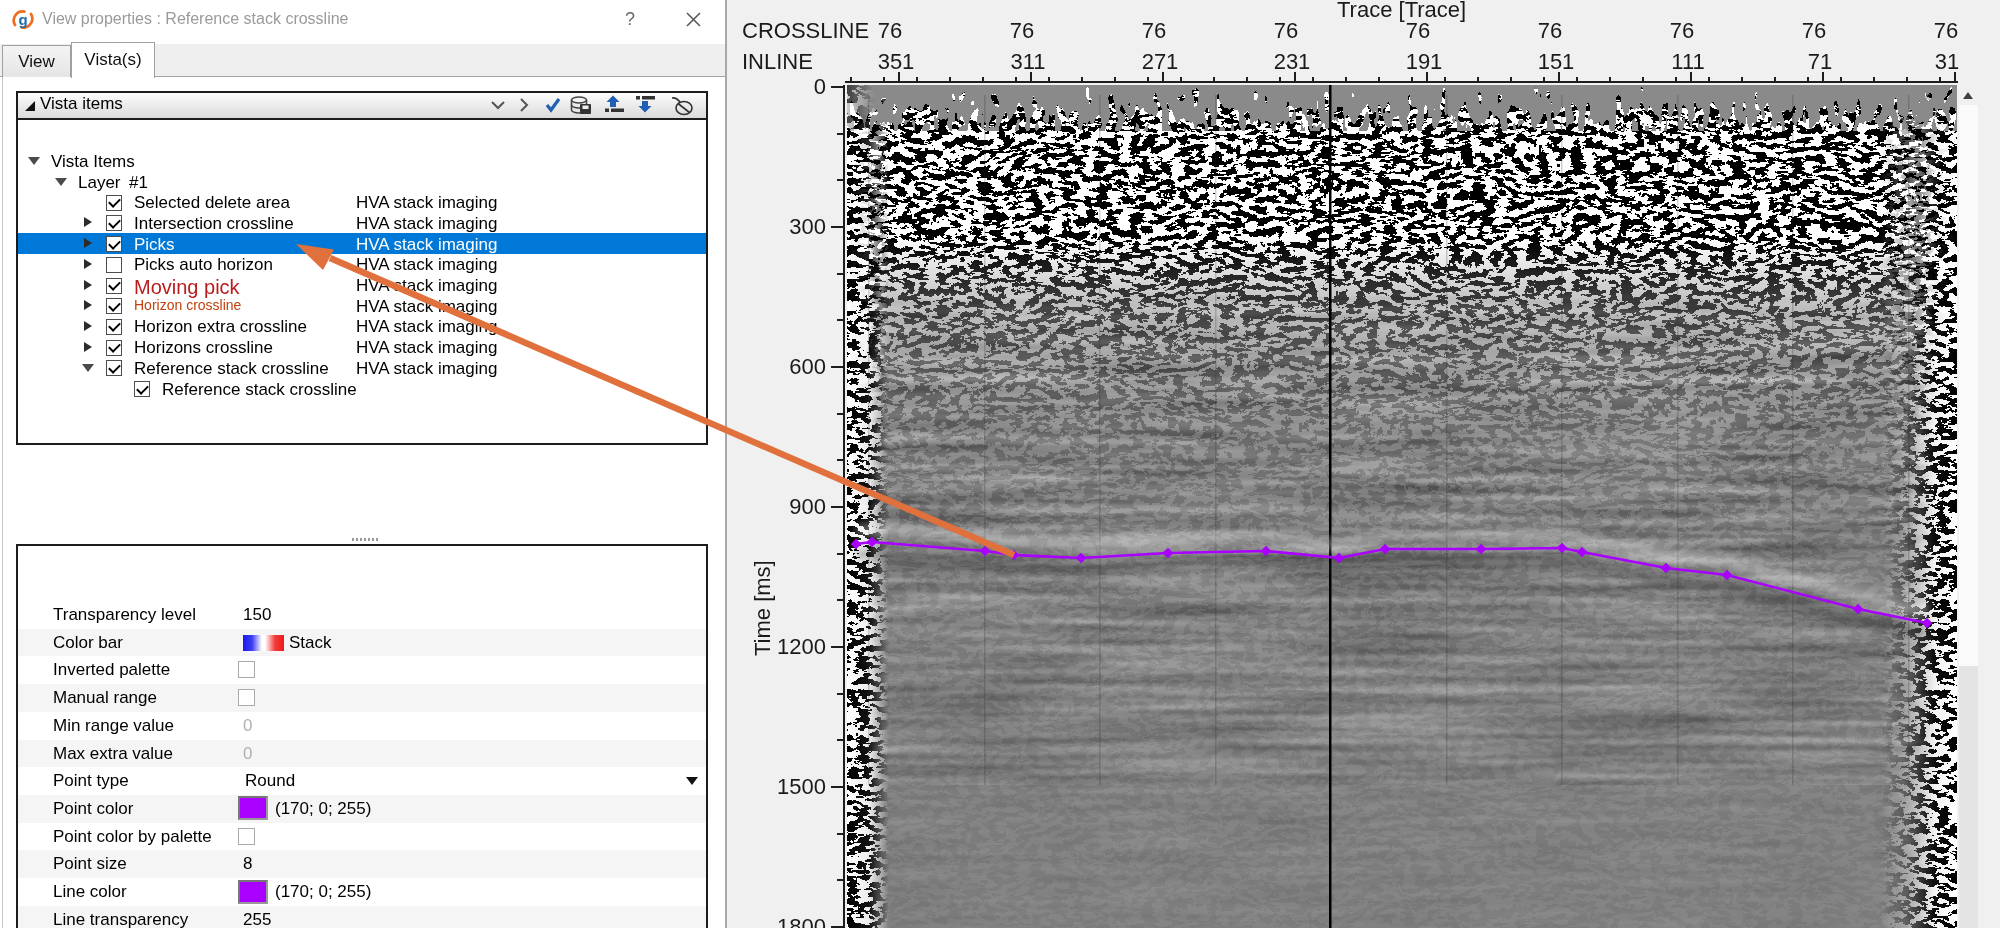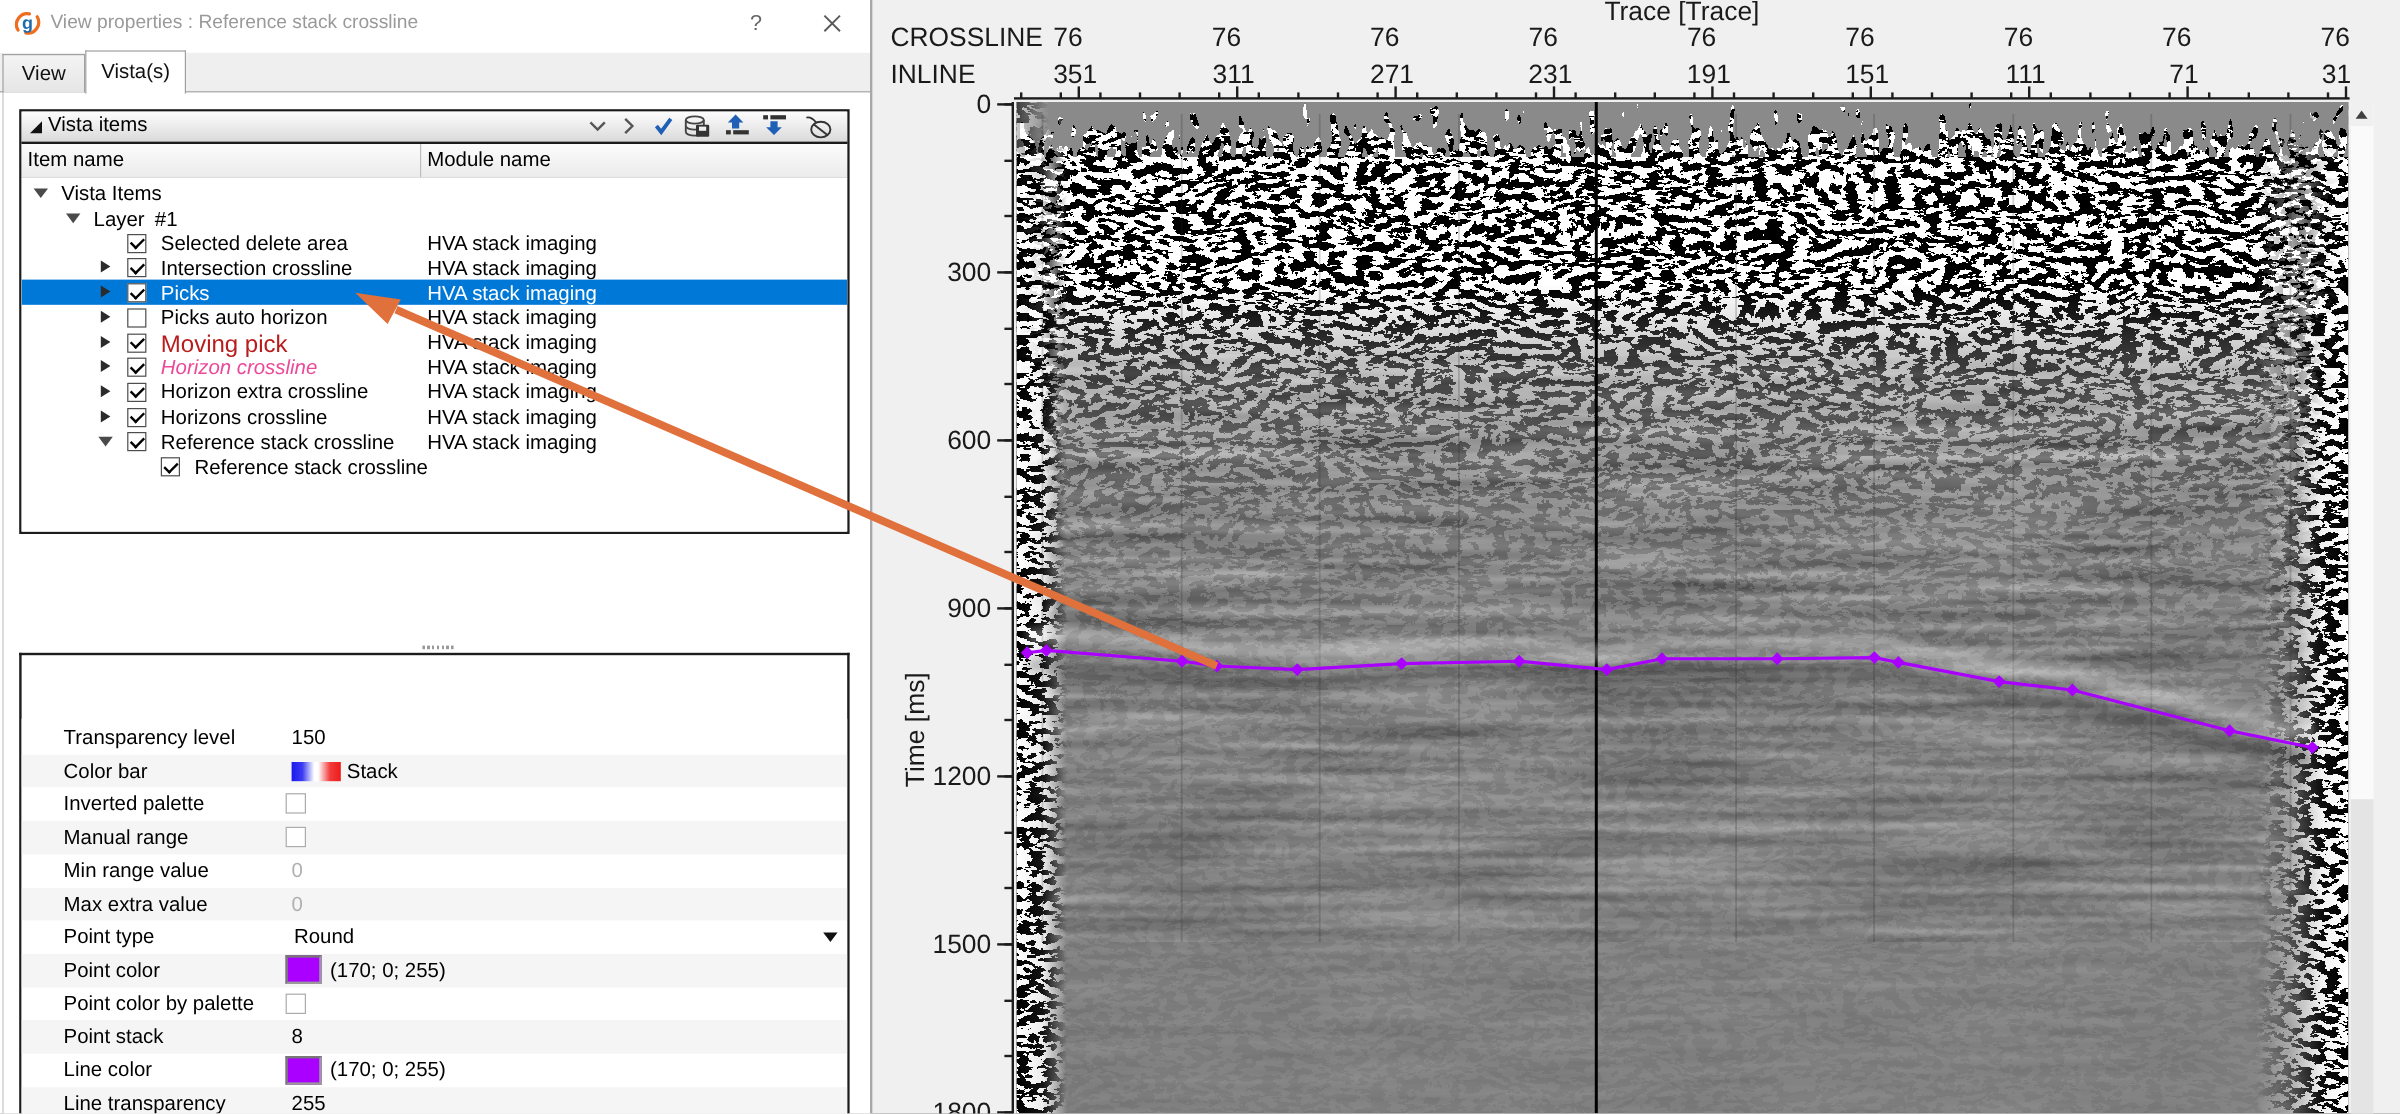--- a/index.html
+++ b/index.html
@@ -320,25 +320,20 @@
       <rect x="148" y="1" width="4" height="3.5" fill="#333"></rect>
           <rect x="154" y="1" width="13" height="3.5" fill="#333"></rect>
       <path d="M154 6 v5 h-3.5 l6.5 6.5 l6.5 -6.5 h-3.5 v-5 Z" fill="#1f5fb5"></path>
       <g stroke="#333" fill="none" stroke-width="1.6">
         <ellipse cx="196" cy="13" rx="8" ry="6.5"></ellipse>
         <path d="M190 8.5 l11.5 9"></path>
         <path d="M192 7 q-4 -5 -8 -4"></path>
       </g>
     </svg>
   </div>
-  <div class="colhead" style="top:27px;height:28px;">
-    <div class="abs" style="left:5px;top:3px;font-size:17px;">Item name</div>
-    <div class="abs" style="left:338px;top:3px;font-size:17px;">Module name</div>
-    <div class="abs" style="left:332px;top:0;width:1px;height:28px;background:#bdbdbd;"></div>
-  </div>
   <div id="tree" class="abs" style="left:0;top:55px;right:0;bottom:0;background:#fff;overflow:hidden;">
         <div class="expd" style="left:10px;top:9.3px;"></div>
         <div class="abs" style="left:33px;top:3.8px;font-size:17px;color:#000;">Vista Items</div>
         <div class="expd" style="left:37px;top:30px;"></div>
         <div class="abs" style="left:60px;top:24.5px;font-size:17px;color:#000;">Layer #1</div>
         <div class="cb" style="left:88px;top:46.699999999999996px;"></div>
         <div class="chk" style="left:91px;top:50.199999999999996px;"></div>
         <div class="abs" style="left:116px;top:45.199999999999996px;font-size:17px;color:#000;">Selected delete area</div>
         <div class="abs" style="left:338px;top:45.199999999999996px;font-size:17px;color:#000;">HVA stack imaging</div>
         <div class="exp" style="left:66px;top:69.39999999999999px;"></div>
@@ -357,21 +352,21 @@
         <div class="abs" style="left:116px;top:107.3px;font-size:17px;color:#000;">Picks auto horizon</div>
         <div class="abs" style="left:338px;top:107.3px;font-size:17px;color:#000;">HVA stack imaging</div>
         <div class="exp" style="left:66px;top:131.5px;"></div>
         <div class="cb" style="left:88px;top:129.5px;"></div>
         <div class="chk" style="left:91px;top:133px;"></div>
         <div class="abs" style="left:116px;top:128px;font-size:20px;color:#b91c1c;">Moving pick</div>
         <div class="abs" style="left:338px;top:128px;font-size:17px;color:#000;">HVA stack imaging</div>
         <div class="exp" style="left:66px;top:152.20000000000002px;"></div>
         <div class="cb" style="left:88px;top:150.20000000000002px;"></div>
         <div class="chk" style="left:91px;top:153.70000000000002px;"></div>
-        <div class="abs" style="left:116px;top:148.70000000000002px;font-size:17px;color:#ec4899;font-style:italic;">Horizon crossline</div>
+        <div class="abs" style="left:116px;top:148.70000000000002px;font-size:14px;color:#c2410c;">Horizon crossline</div>
         <div class="abs" style="left:338px;top:148.70000000000002px;font-size:17px;color:#000;">HVA stack imaging</div>
         <div class="exp" style="left:66px;top:172.9px;"></div>
         <div class="cb" style="left:88px;top:170.9px;"></div>
         <div class="chk" style="left:91px;top:174.4px;"></div>
         <div class="abs" style="left:116px;top:169.4px;font-size:17px;color:#000;">Horizon extra crossline</div>
         <div class="abs" style="left:338px;top:169.4px;font-size:17px;color:#000;">HVA stack imaging</div>
         <div class="exp" style="left:66px;top:193.6px;"></div>
         <div class="cb" style="left:88px;top:191.6px;"></div>
         <div class="chk" style="left:91px;top:195.1px;"></div>
         <div class="abs" style="left:116px;top:190.1px;font-size:17px;color:#000;">Horizons crossline</div>
@@ -410,21 +405,21 @@
         <div class="abs" style="left:35px;top:172.2px;font-size:17px;">Point type</div>
         <div class="abs" style="left:227px;top:172.2px;font-size:17px;">Round</div>
         <div class="abs" style="left:668px;top:178.2px;width:0;height:0;border-left:6.5px solid transparent;border-right:6.5px solid transparent;border-top:8px solid #111;"></div>
         <div class="abs" style="left:0;right:0;top:195.9px;height:27.7px;background:#f5f5f5;"></div>
         <div class="abs" style="left:35px;top:199.9px;font-size:17px;">Point color</div>
         <div class="abs" style="left:220px;top:197.4px;width:30px;height:24px;background:#aa00ff;border:2px solid #9a9a9a;border-top-color:#777;border-left-color:#777;box-sizing:border-box;"></div>
         <div class="abs" style="left:257px;top:199.9px;font-size:17px;">(170; 0; 255)</div>
         <div class="abs" style="left:35px;top:227.6px;font-size:17px;">Point color by palette</div>
         <div class="cbl" style="left:220px;top:228.6px;"></div>
         <div class="abs" style="left:0;right:0;top:251.29999999999998px;height:27.7px;background:#f5f5f5;"></div>
-        <div class="abs" style="left:35px;top:255.29999999999998px;font-size:17px;">Point stack</div>
+        <div class="abs" style="left:35px;top:255.29999999999998px;font-size:17px;">Point size</div>
         <div class="abs" style="left:225px;top:255.29999999999998px;font-size:17px;">8</div>
         <div class="abs" style="left:35px;top:283px;font-size:17px;">Line color</div>
         <div class="abs" style="left:220px;top:280.5px;width:30px;height:24px;background:#aa00ff;border:2px solid #9a9a9a;border-top-color:#777;border-left-color:#777;box-sizing:border-box;"></div>
         <div class="abs" style="left:257px;top:283px;font-size:17px;">(170; 0; 255)</div>
         <div class="abs" style="left:0;right:0;top:306.7px;height:27.7px;background:#f5f5f5;"></div>
         <div class="abs" style="left:35px;top:310.7px;font-size:17px;">Line transparency</div>
         <div class="abs" style="left:225px;top:310.7px;font-size:17px;">255</div>
       </div>
  </div>
 </div>

